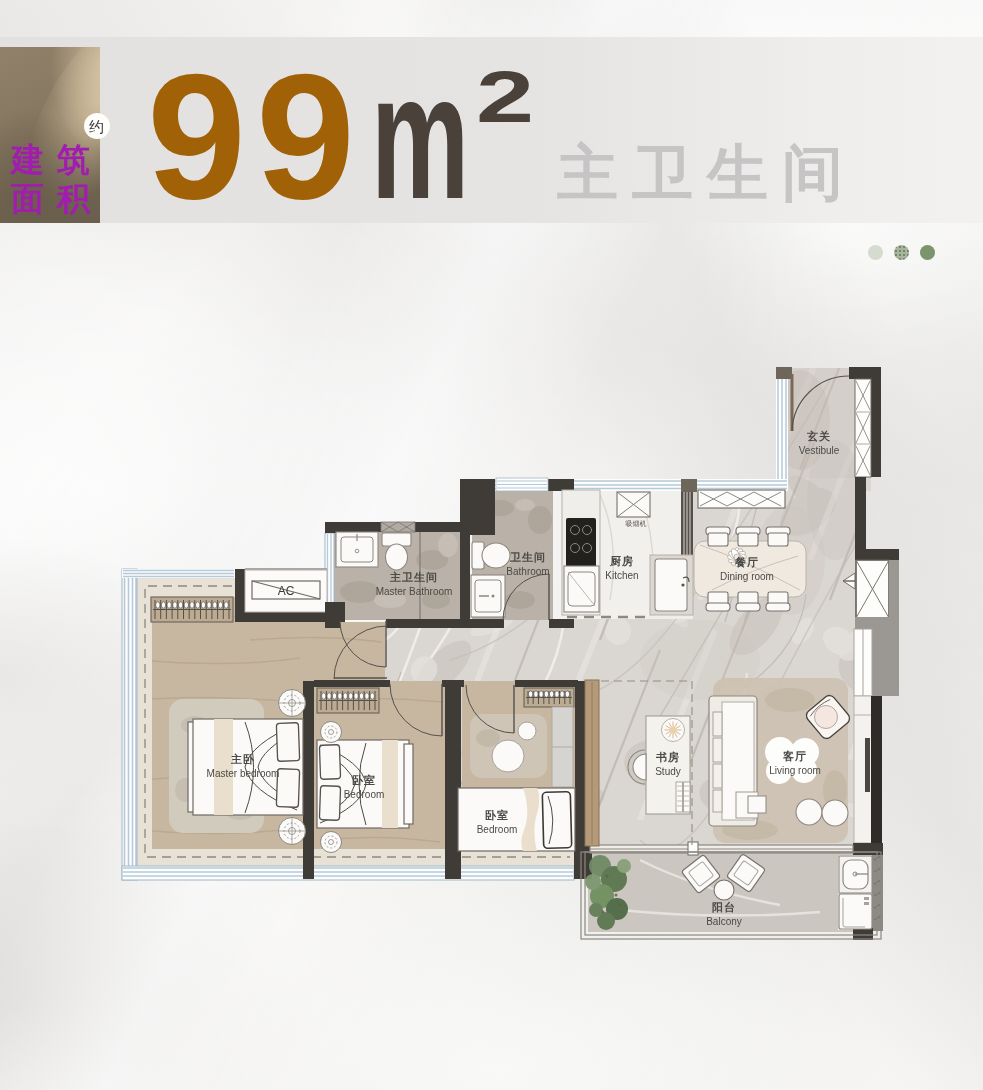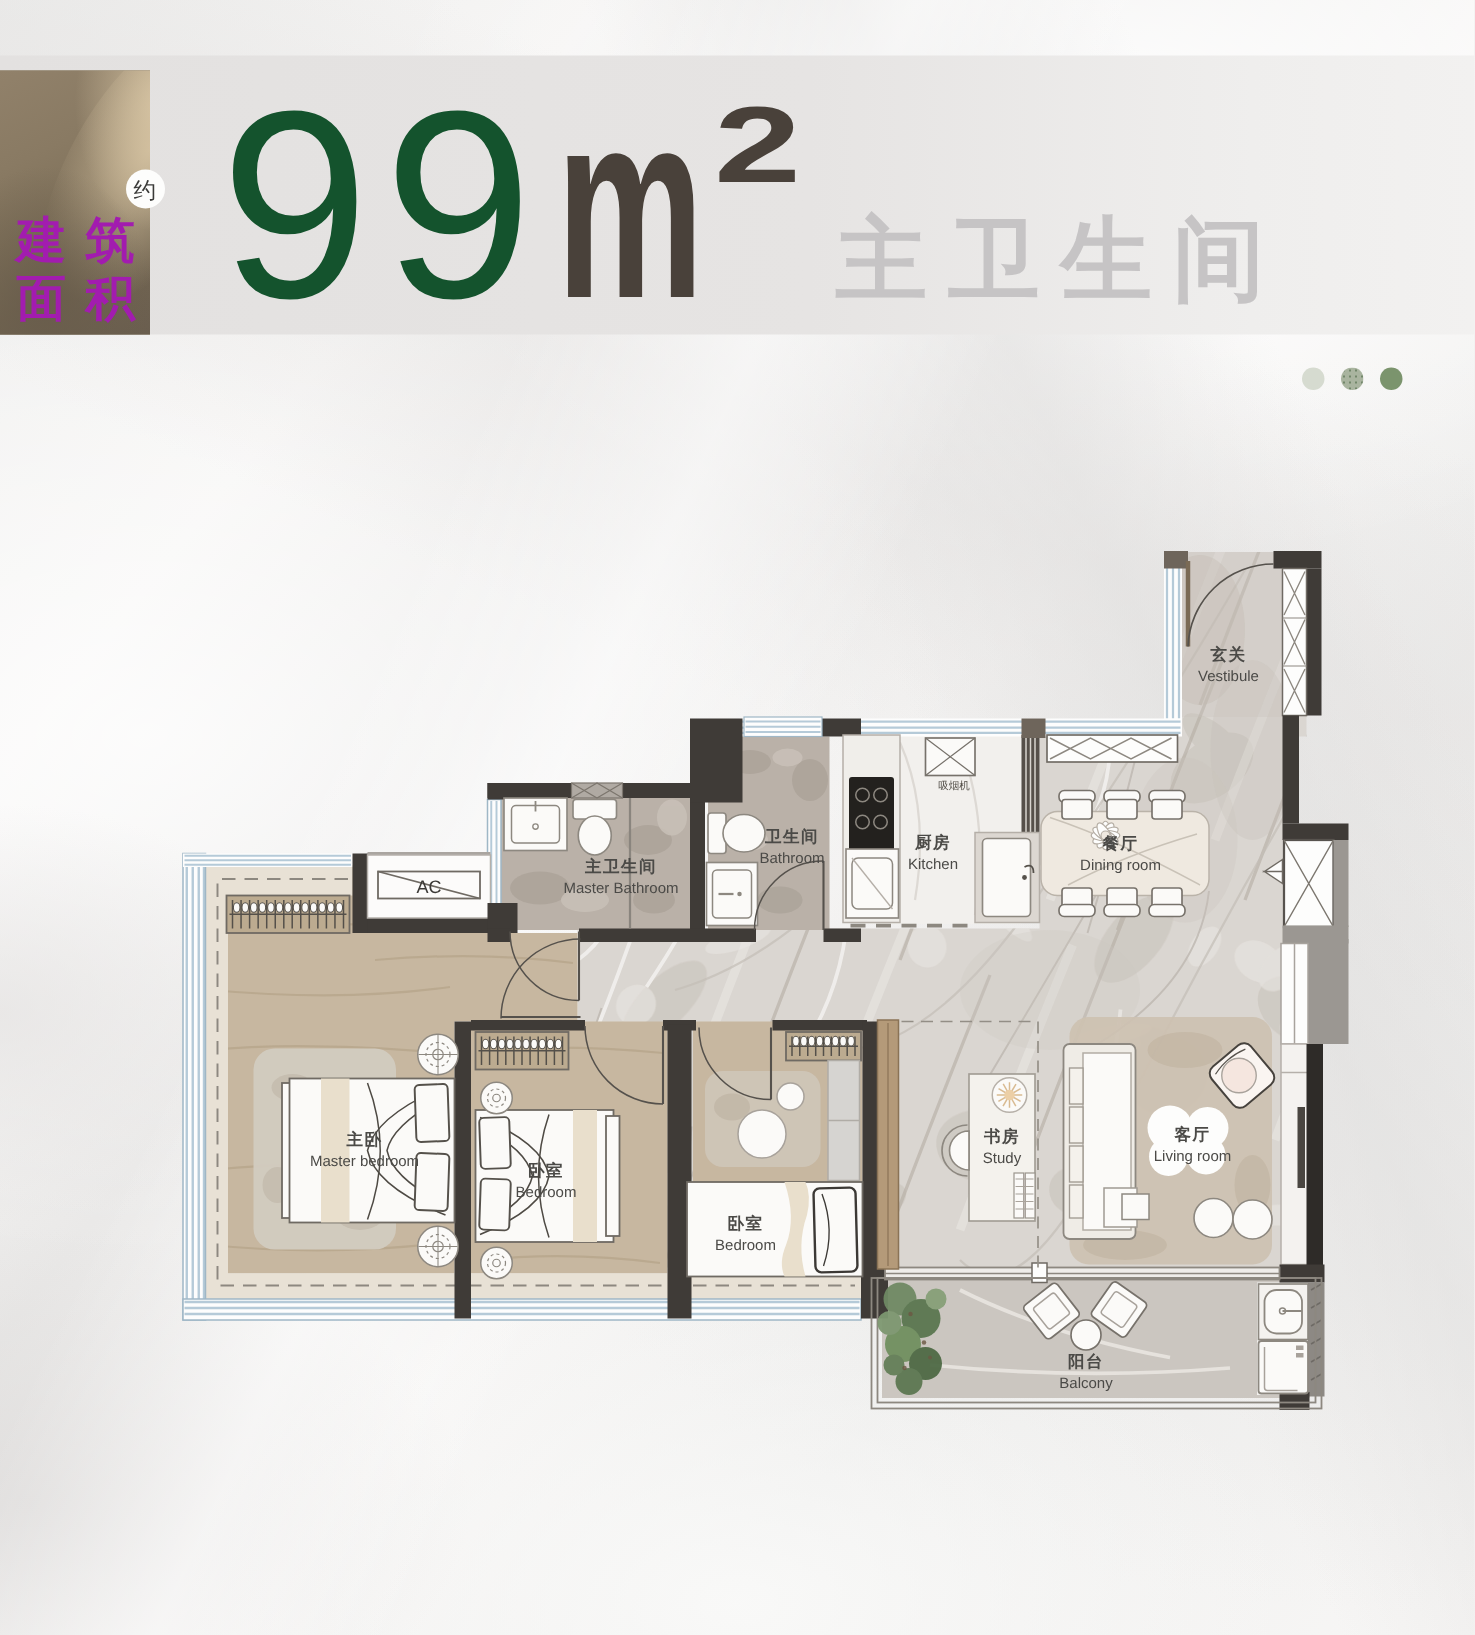--- a/index.html
+++ b/index.html
@@ -42,21 +42,21 @@
     transform:rotate(26deg);"></div>
   <div class="abs" style="left:-45px;top:60px;width:150px;height:190px;border-radius:50%;
     background:radial-gradient(ellipse at 50% 50%, rgba(104,92,75,.85), rgba(104,92,75,0) 68%);"></div>
 </div>
 
 <div class="abs" style="left:11px;top:140px;width:95px;color:#a21caf;font-size:33px;font-weight:bold;letter-spacing:13px;line-height:39px;">建筑<br>面积</div>
 
 <div class="abs" style="left:84px;top:113px;width:26px;height:26px;border-radius:50%;background:#fdfdfc;"></div>
 <div class="abs" style="left:89px;top:118px;font-size:15px;color:#3a3a38;">约</div>
 
-<div class="abs" style="left:147px;top:48px;color:#14532d;font-size:178px;font-weight:normal;letter-spacing:10px;line-height:178px;">99</div>
+<div class="abs" style="left:147px;top:48px;color:#a16207;font-size:178px;font-weight:bold;letter-spacing:10px;line-height:178px;">99</div>
 <div class="abs" style="left:371px;top:48px;color:#49413a;font-size:178px;font-weight:bold;line-height:178px;transform:scaleX(0.62);transform-origin:0 0;">m</div>
 <div class="abs" style="left:476px;top:61px;color:#49413a;font-size:72px;font-weight:bold;line-height:72px;transform:scaleX(1.45);transform-origin:0 0;">2</div>
 
 <div class="abs" style="left:557px;top:133px;color:#c6c4c5;font-size:61px;font-weight:bold;letter-spacing:14px;">主卫生间</div>
 
 <div class="abs" style="left:868px;top:245px;width:15px;height:15px;border-radius:50%;background:#d6dbd0;"></div>
 <div class="abs" style="left:894px;top:245px;width:15px;height:15px;border-radius:50%;background:#a9b49f;
 background-image:radial-gradient(#72876a 0.8px, transparent 1px);background-size:4px 4px;"></div>
 <div class="abs" style="left:920px;top:245px;width:15px;height:15px;border-radius:50%;background:#7b946d;"></div>
 

